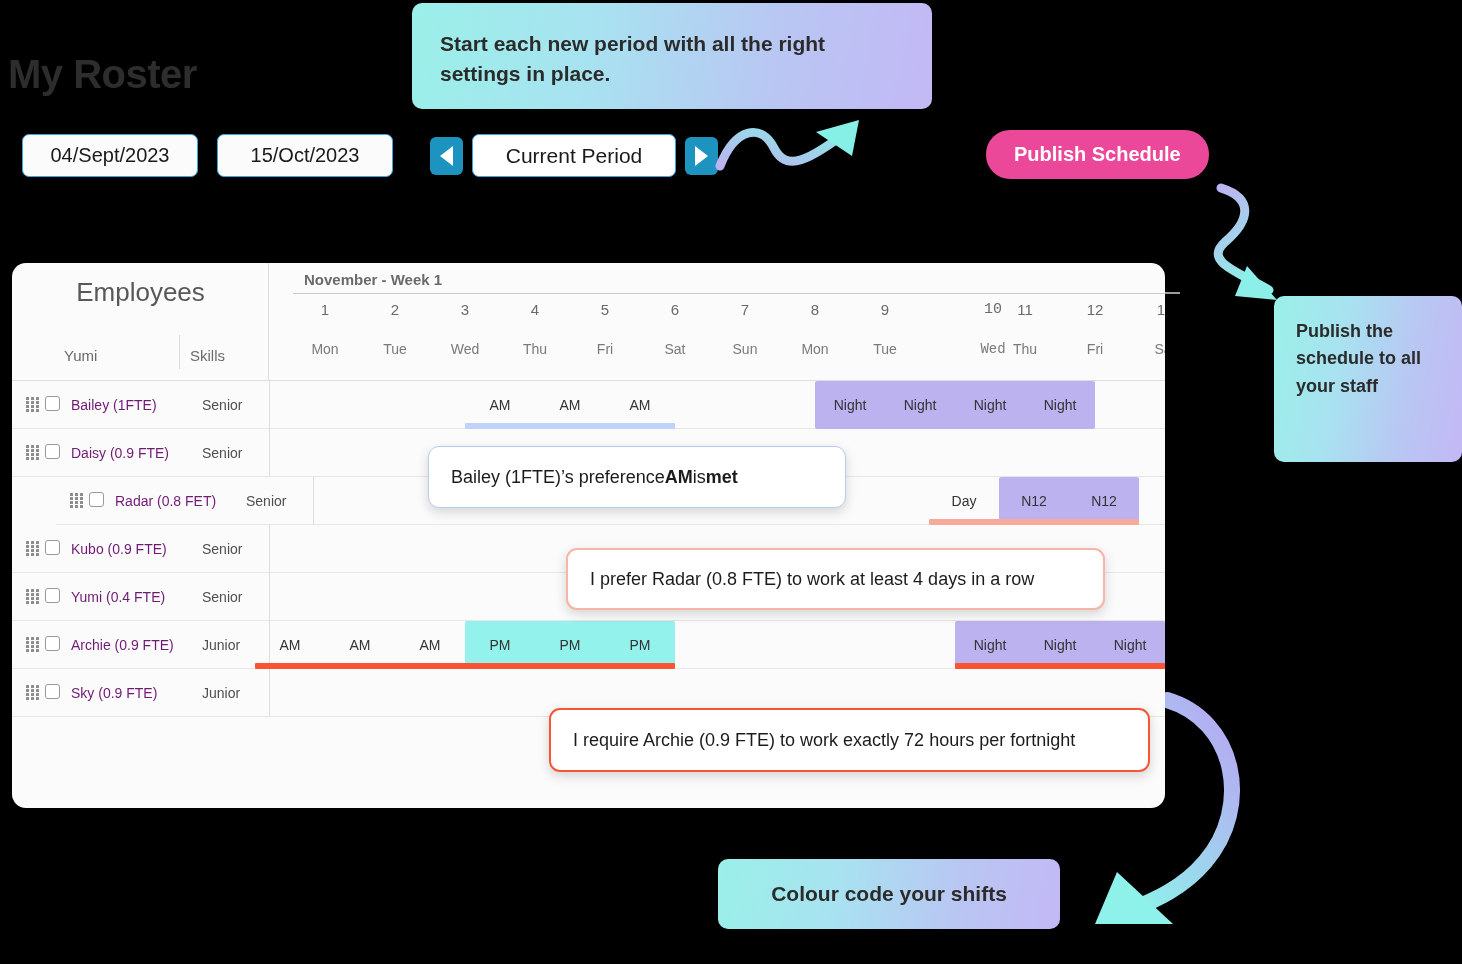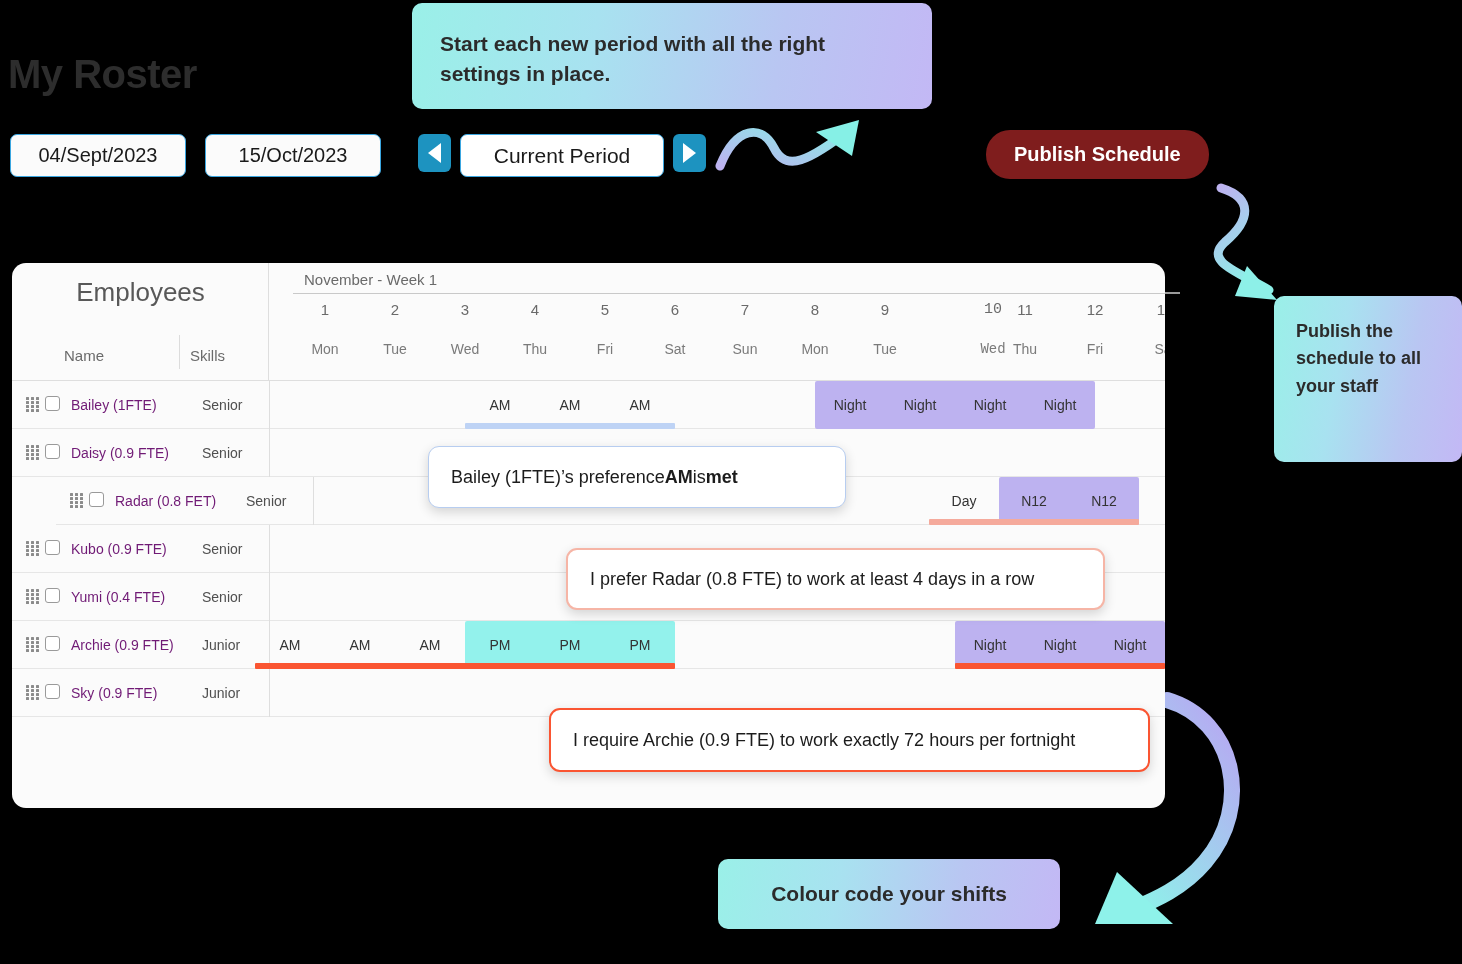--- a/index.html
+++ b/index.html
@@ -12,47 +12,47 @@
   #stage { position: relative; width: 1462px; height: 964px; }
 
   
   .page-title {
     position: absolute; left: 8px; top: 52px;
     font-size: 40px; font-weight: bold; color: #2d2d2d;
     letter-spacing: -0.5px;
   }
 
   
-  .toolbar { position: absolute; left: 10px; top: 134px; display: flex; align-items: center; }
+  .toolbar { position: absolute; left: 22px; top: 134px; display: flex; align-items: center; }
   .date-input {
     background: #fbfbfb; border: 1.5px solid #3aa6e0; border-radius: 7px;
     height: 43px; display: flex; align-items: center; justify-content: center;
     font-size: 20px; color: #1a1a1a; padding: 0 14px;
   }
   .date-input.first { width: 176px; }
   .date-input.second { width: 176px; margin-left: 19px; }
 
-  .period-group { display: flex; align-items: flex-start; margin-left: 37px; border-radius: 20px; }
+  .period-group { display: flex; align-items: center; margin-left: 37px; border-radius: 20px; }
   .nav-btn {
     width: 33px; height: 38px; background: #1d93c0; border-radius: 6px;
     display: flex; align-items: center; justify-content: center; cursor: pointer;
   }
   .nav-btn .tri { width: 0; height: 0; }
   .tri-left  { border-top: 10px solid transparent; border-bottom: 10px solid transparent; border-right: 13px solid #ffffff; }
   .tri-right { border-top: 10px solid transparent; border-bottom: 10px solid transparent; border-left: 13px solid #ffffff; }
   .period-box {
     margin: 0 9px; width: 204px; height: 43px; background: #ffffff;
     border: 1.5px solid #3aa6e0; border-radius: 7px;
     display: flex; align-items: center; justify-content: center;
     font-size: 21px; color: #1a1a1a;
   }
 
   .publish-btn {
     position: absolute; left: 986px; top: 130px;
-    background: #7f1d1d; color: #ffffff; border: none; border-radius: 24px;
+    background: #ec4899; color: #ffffff; border: none; border-radius: 24px;
     padding: 13px 28px; font-size: 20px; font-weight: bold; cursor: pointer;
     font-family: "Liberation Sans", sans-serif;
   }
 
   
   .callout {
     position: absolute; border-radius: 10px;
     color: #2b2b2b; font-weight: bold;
     background: linear-gradient(100deg, #9af0e8 0%, #a8e2f0 35%, #b9c6f2 70%, #c3b8f5 100%);
   }
@@ -74,21 +74,21 @@
   }
   .emp-title {
     position: absolute; left: 0; top: 14px; width: 257px; text-align: center;
     font-size: 26px; color: #585858;
   }
   .col-name { position: absolute; left: 52px; top: 84px; font-size: 15px; color: #6a6a6a; }
   .col-skills { position: absolute; left: 178px; top: 84px; font-size: 15px; color: #6a6a6a; }
   .name-sep { position: absolute; left: 167px; top: 72px; width: 1px; height: 34px; background: #dcdcdc; }
   .header-underline { position: absolute; left: 0; top: 117px; width: 1153px; height: 1px; background: #dedede; }
 
-  .month-label { position: absolute; left: 292px; top: 8px; font-size: 15px; color: #6a6a6a; }
+  .month-label { position: absolute; left: 292px; top: 8px; font-size: 15px; color: #6a6a6a; font-weight: bold; }
   .month-rule { position: absolute; left: 281px; top: 30px; width: 900px; height: 1px; background: #c9c9c9; }
 
   .day-cols { position: absolute; left: 257px; top: 0; }
   .day-col {
     position: absolute; top: 38px; width: 70px; text-align: center;
   }
   .day-num { font-size: 15px; color: #6a6a6a; }
   .day-name { font-size: 14px; color: #7a7a7a; margin-top: 23px; }
 
   .emp-row {
@@ -195,21 +195,21 @@
     <path d="M42,196 L20,248 L98,248 Z" fill="#8ef2ea"></path>
   </svg>
 
   <div class="edge-rule"></div>
 
   <div class="roster-card">
 
     <div class="emp-header">
       <div class="emp-title">Employees</div>
       <div class="name-sep"></div>
-      <div class="col-name">Name</div>
+      <div class="col-name">Yumi</div>
       <div class="col-skills">Skills</div>
     </div>
 
     <div class="month-label">November - Week 1</div>
     <div class="month-rule"></div>
     <div class="header-underline"></div>
 
     <div class="day-cols" id="day-cols">
         <div class="day-col" style="left: 21px;">
           <div class="day-num">1</div>

